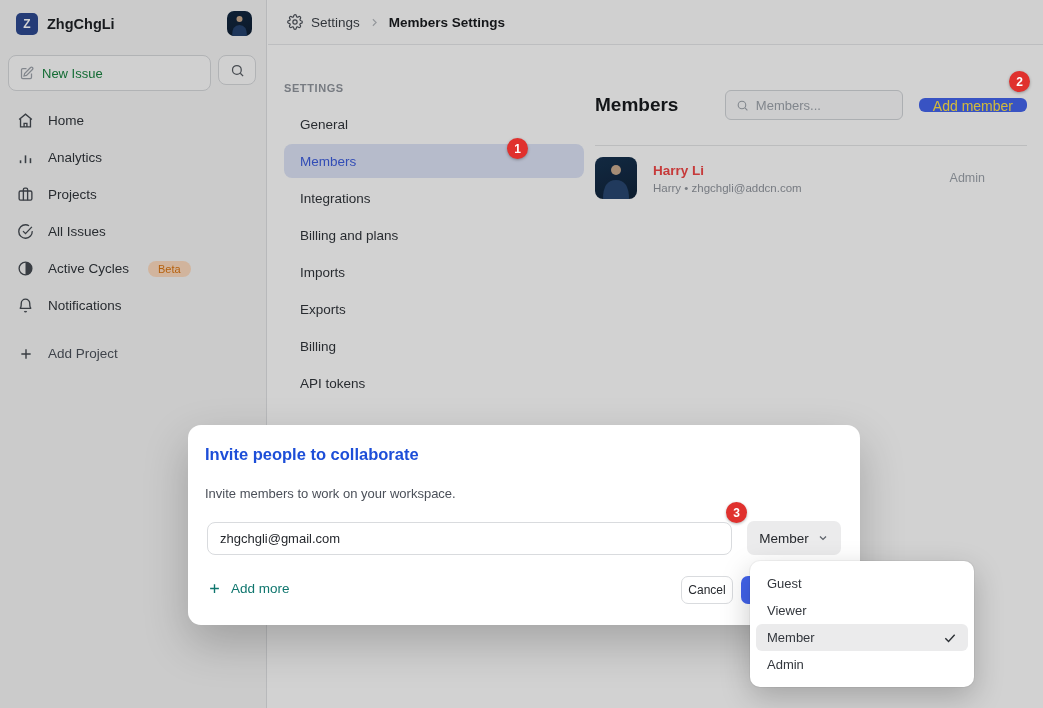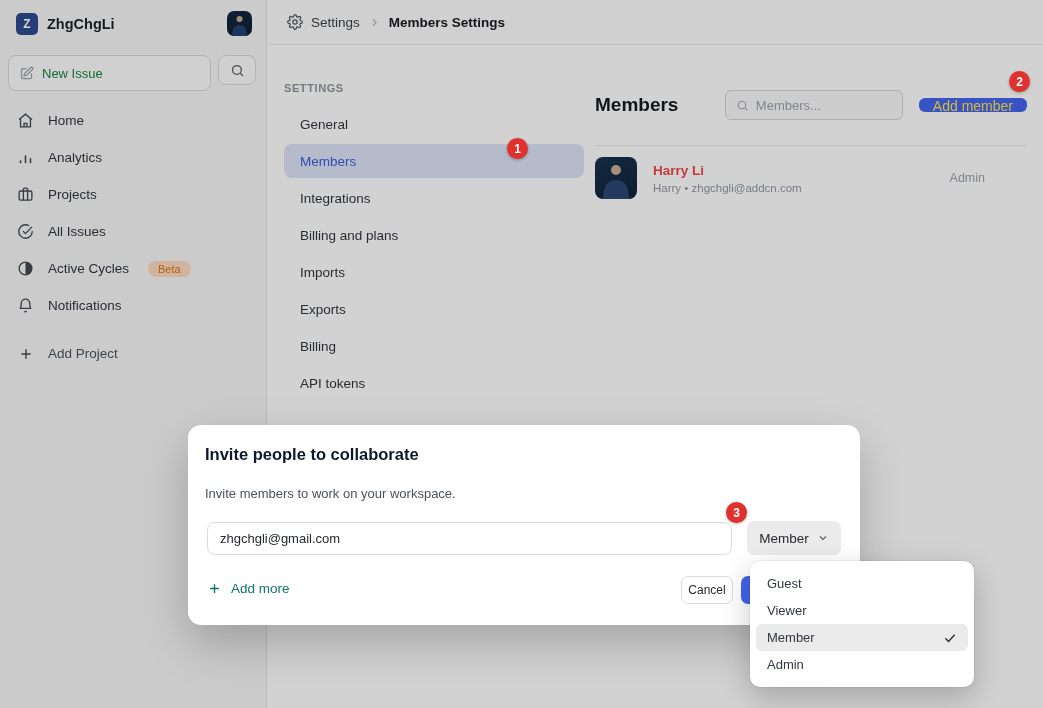--- a/index.html
+++ b/index.html
@@ -74,21 +74,21 @@
   .ann-badge { position:absolute; width:21px; height:21px; border-radius:50%;
     background:#e0312e; color:#fff; font-size:12px; font-weight:700;
     display:flex; align-items:center; justify-content:center; z-index:40;
     box-shadow:0 1px 3px rgba(0,0,0,0.3); }
 
   
   .modal { position:absolute; left:188px; top:425px; width:672px; height:200px;
     background:#fff; border-radius:13px; z-index:20;
     box-shadow:0 18px 45px rgba(0,0,0,0.22); }
   .modal-title { position:absolute; left:17px; top:20px; font-size:16.5px;
-    font-weight:700; color:#0f172a; }
+    font-weight:700; color:#1d4ed8; }
   .modal-subtitle { position:absolute; left:17px; top:61px; font-size:13px; color:#4b5059; }
   .email-input { position:absolute; left:19px; top:97px; width:525px; height:33px;
     border:1px solid #d9dbde; border-radius:8px; padding:0 12px; font-size:13px;
     color:#26292e; font-family:inherit; background:#fff; }
   .role-select { position:absolute; left:559px; top:96px; width:94px; height:34px;
     background:#ebebec; border:none; border-radius:7px; display:flex; align-items:center;
     justify-content:center; gap:8px; font-size:13.5px; color:#26292e; font-family:inherit; }
   .add-more { position:absolute; left:19px; top:156px; display:flex; align-items:flex-end;
     gap:9px; color:#0f766e; font-size:13.5px; }
   .cancel-btn { position:absolute; left:493px; top:151px; width:52px; height:28px;

